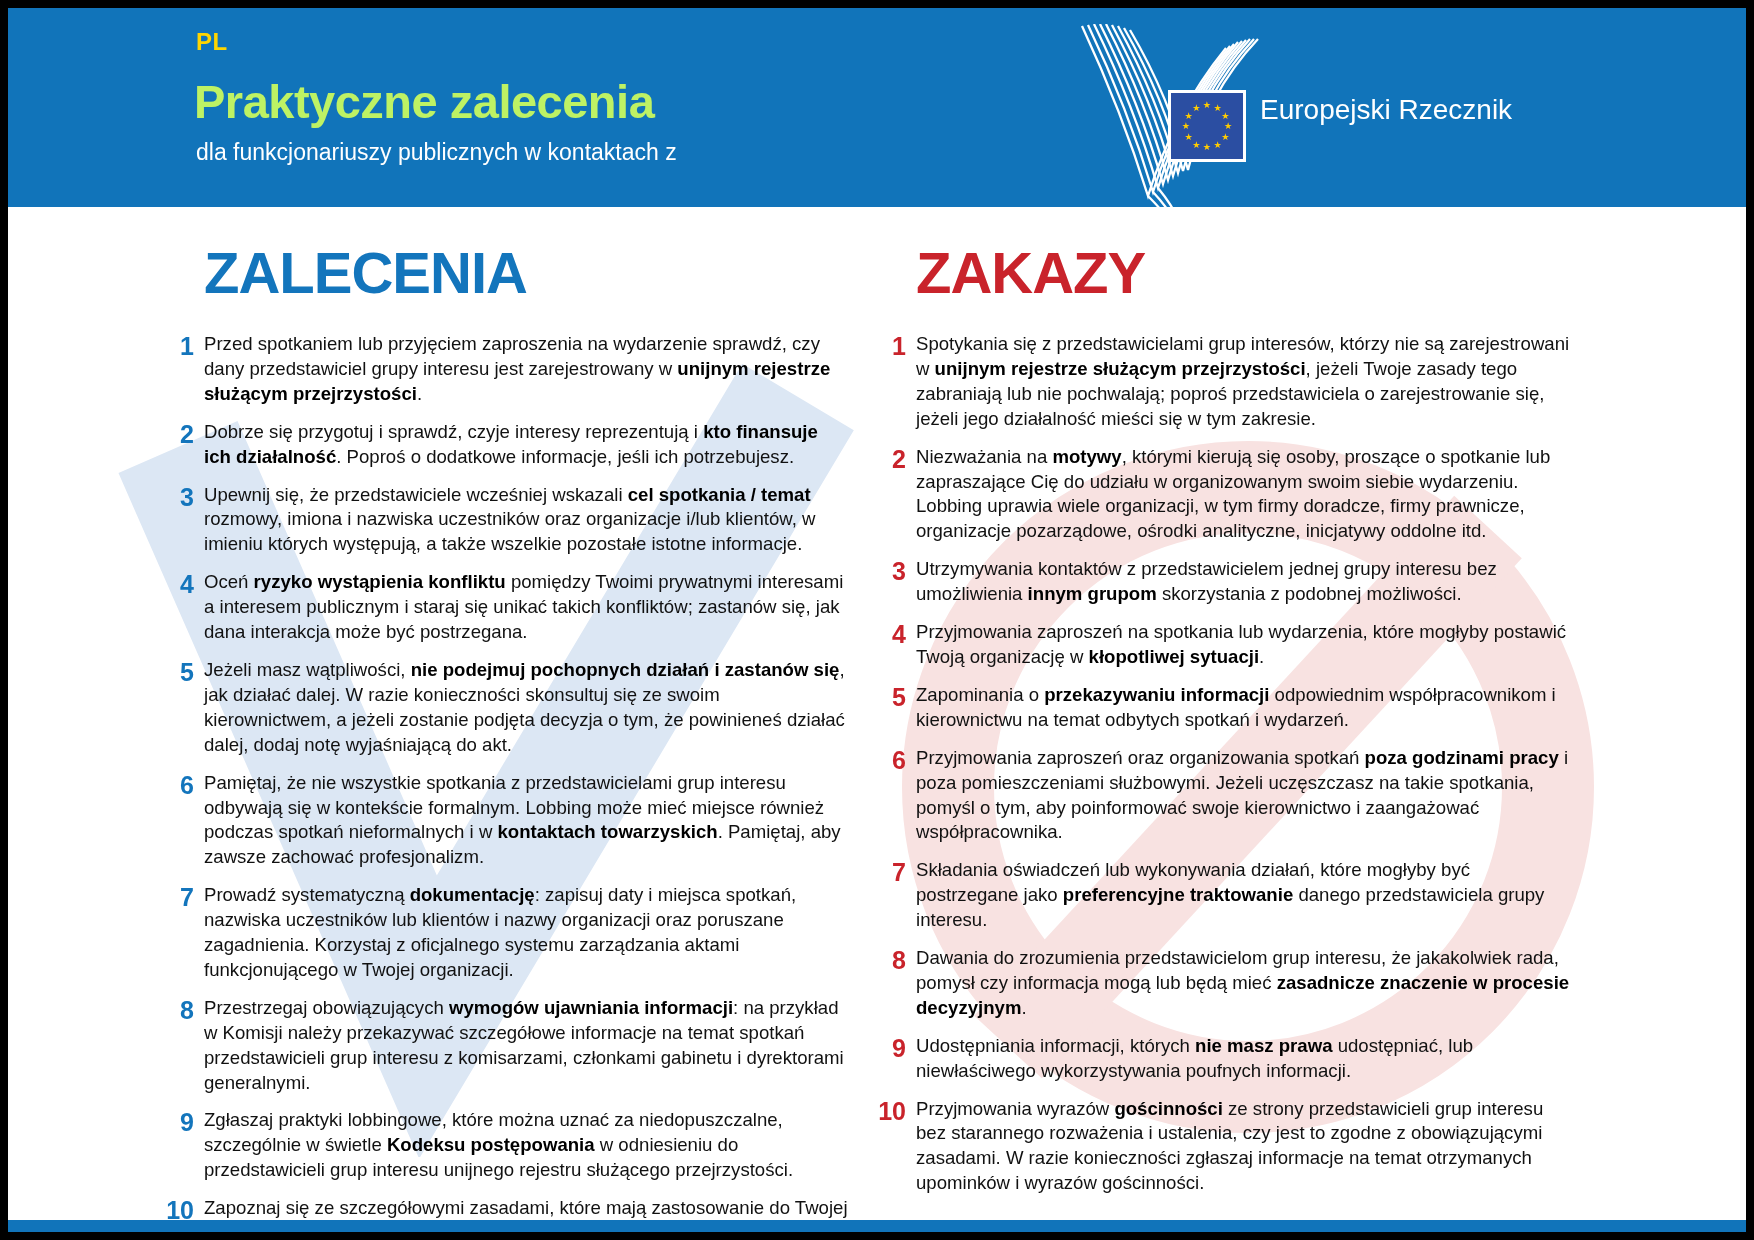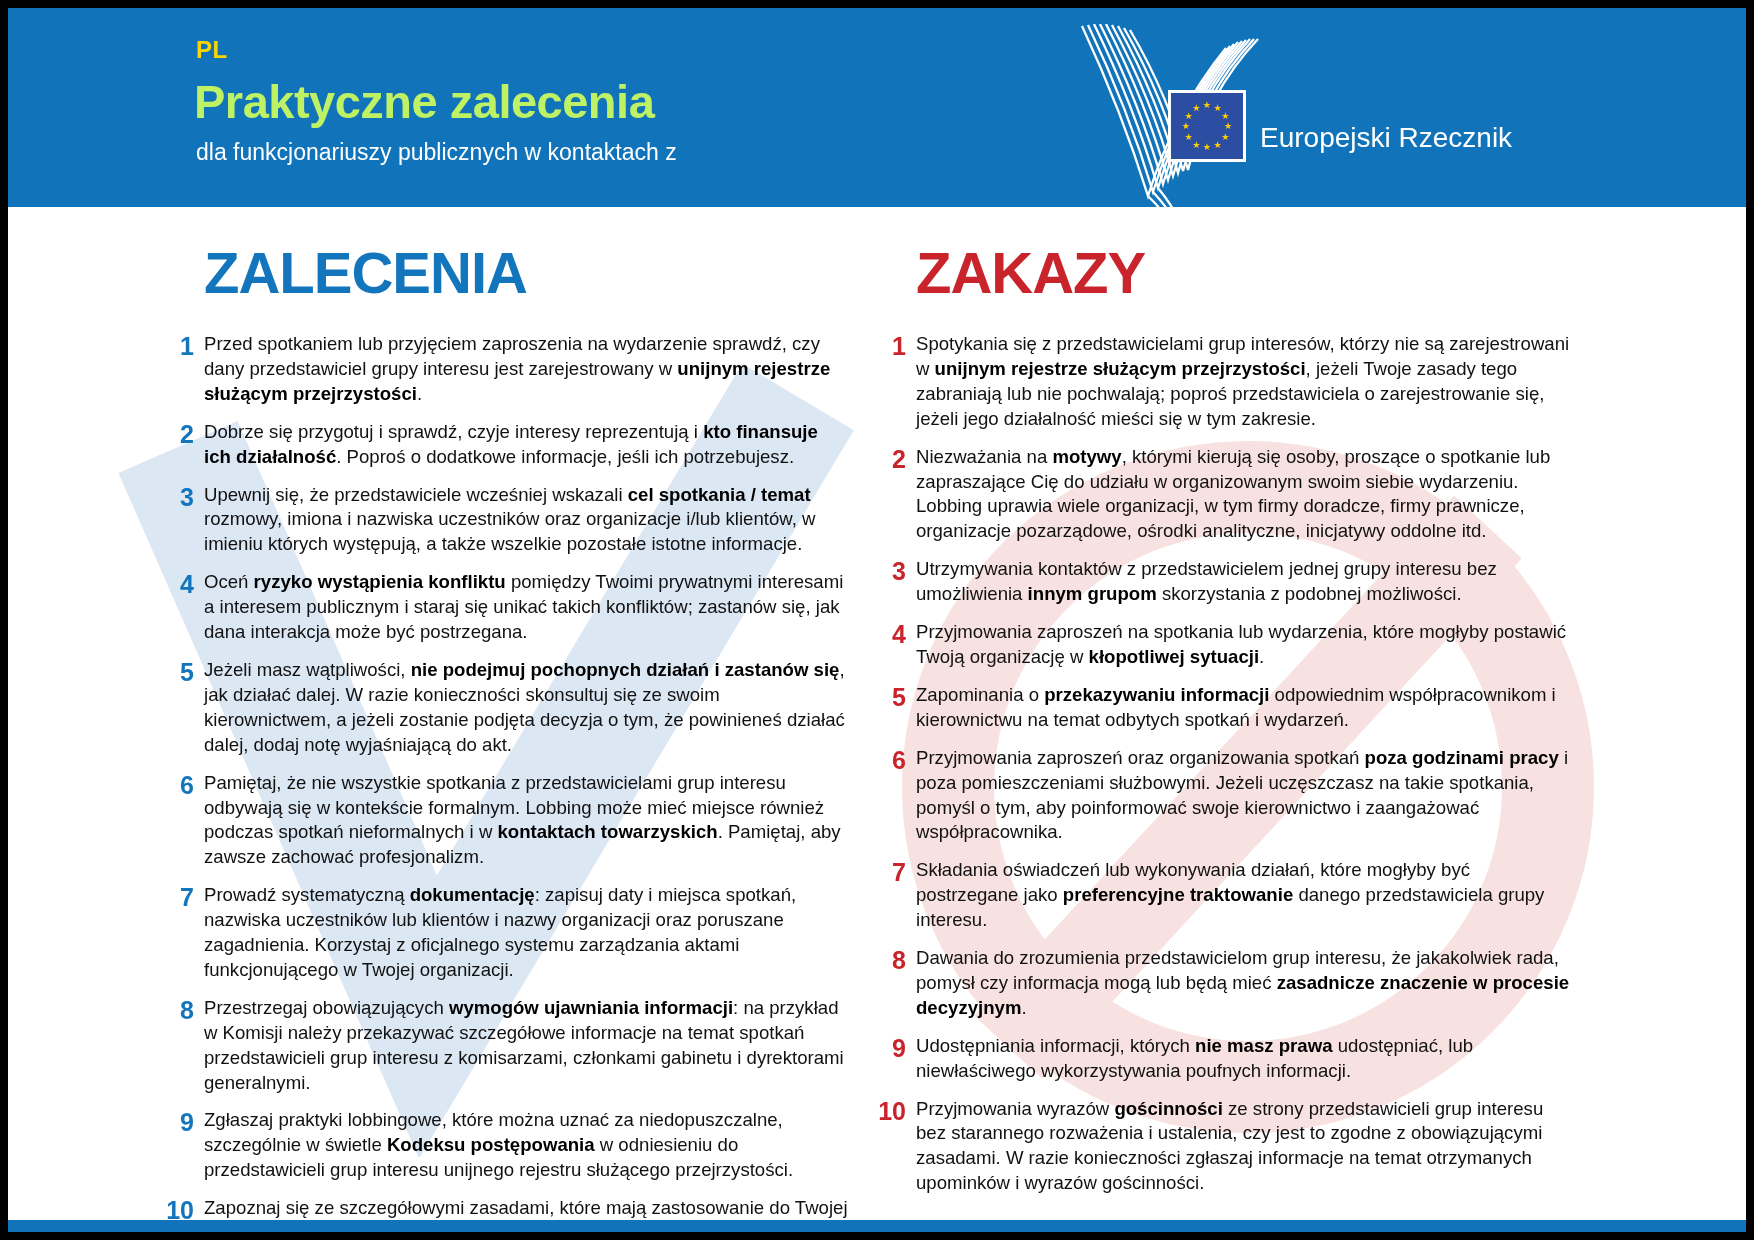--- a/index.html
+++ b/index.html
@@ -12,39 +12,39 @@
   .inner {
     position:absolute; left:8px; top:8px; right:8px; bottom:8px;
     background:#ffffff; overflow:hidden;
   }
   
   .header {
     position:absolute; left:0; top:0; width:100%; height:199px;
     background:#1174BA; overflow:visible; z-index:3;
   }
   .lang-badge {
-    position:absolute; left:188px; top:28px;
+    position:absolute; left:188px; top:20px;
     font-size:24px; font-weight:700; color:#FFD500; letter-spacing:.5px;
   }
   .doc-title {
     position:absolute; left:186px; top:66px;
     font-size:47px; font-weight:700; color:#bef264; letter-spacing:-0.5px;
   }
   .doc-subtitle {
     position:absolute; left:188px; top:130px;
     font-size:23px; font-weight:400; color:#fff; line-height:1.23;
   }
   .emblem { position:absolute; left:1068px; top:16px; }
   .eu-flag {
     position:absolute; left:1160px; top:82px; width:78px; height:72px;
     background:#2B4EA2; border:3px solid #fff;
   }
   .org-name {
     position:absolute; left:1252px; top:84px;
-    font-size:28px; font-weight:400; color:#fff; line-height:1.27;margin-top:28px;
+    font-size:28px; font-weight:400; color:#fff; line-height:1.27;
   }
   
   .body-area {
     position:absolute; left:0; top:199px; width:100%; bottom:12px;
     background:#fff; overflow:hidden;
   }
   .watermark { position:absolute; z-index:0; }
   
   .col { position:absolute; top:32px; z-index:2; }
   .col-left  { left:140px; width:700px; }

